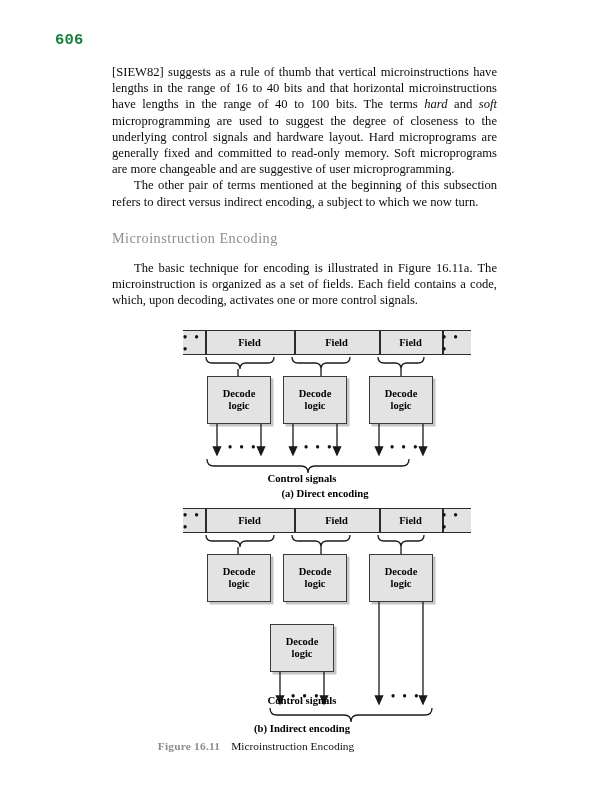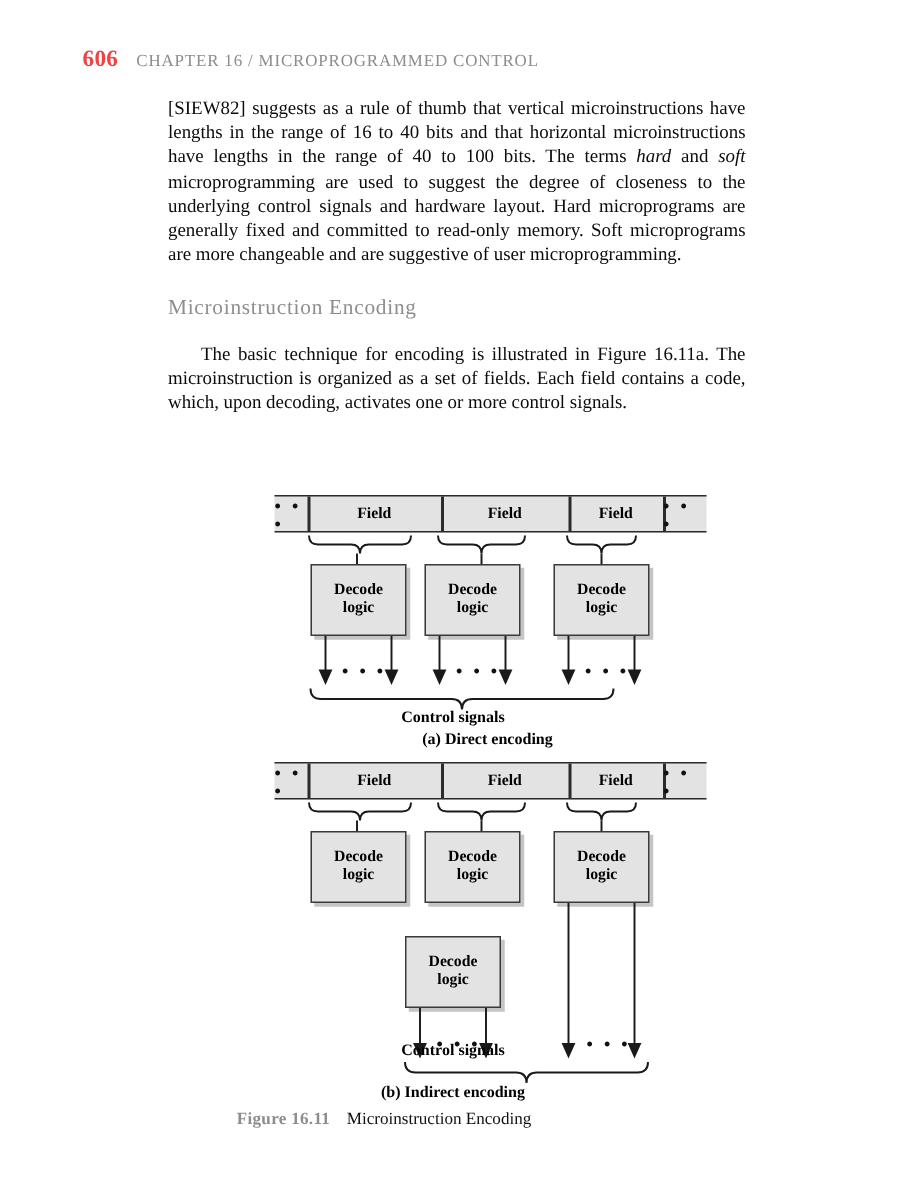--- a/index.html
+++ b/index.html
@@ -19,25 +19,25 @@
   
   .runhead {
     position: absolute;
     left: 55px;
     top: 31px;
     display: flex;
     align-items: baseline;
     white-space: nowrap;
   }
   .runhead .folio {
-    font-family: Liberation Serif, serif;
+    font-family: Liberation Mono, monospace;
     font-weight: bold;
     font-size: 15.5px;
     letter-spacing: 0.2px;
-    color: #ef4444;
+    color: #15803d;
   }
   .runhead .chapline {
     margin-left: 12px;
     font-family: "Liberation Serif", serif;
     font-size: 11.3px;
     letter-spacing: 0.55px;
     color: #8d8d8d;
   }
 
   
@@ -204,27 +204,27 @@
   .figcap .ttl {
     color: #111;
     margin-left: 11px;
   }
 </style>
 </head>
 <body>
 
 <div class="runhead">
   <span class="folio">606</span>
-  <span class="chapline">CHAPTER 16 / MICROPROGRAMMED CONTROL</span>
 </div>
 
 <div class="col">
 
   <p><span>[SIEW82] suggests as a rule of thumb that vertical microinstructions have lengths in the range of 16 to 40 bits and that horizontal microinstructions have lengths in the range of 40 to 100 bits. The terms </span><i>hard</i><span> and </span><i>soft</i><span> microprogramming are used to suggest the degree of closeness to the underlying control signals and hardware layout. Hard microprograms are generally fixed and committed to read-only memory. Soft microprograms are more changeable and are suggestive of user microprogramming.</span></p>
 
+  <p class="ind">The other pair of terms mentioned at the beginning of this subsection refers to direct versus indirect encoding, a subject to which we now turn.</p>
 
   <div class="sec-gap-top"></div>
   <h2 class="sec">Microinstruction Encoding</h2>
   <div class="sec-gap-bot"></div>
 
   <p class="ind">The basic technique for encoding is illustrated in Figure 16.11a. The microinstruction is organized as a set of fields. Each field contains a code, which, upon decoding, activates one or more control signals.</p>
 </div>
 
 <div class="figure">
 

